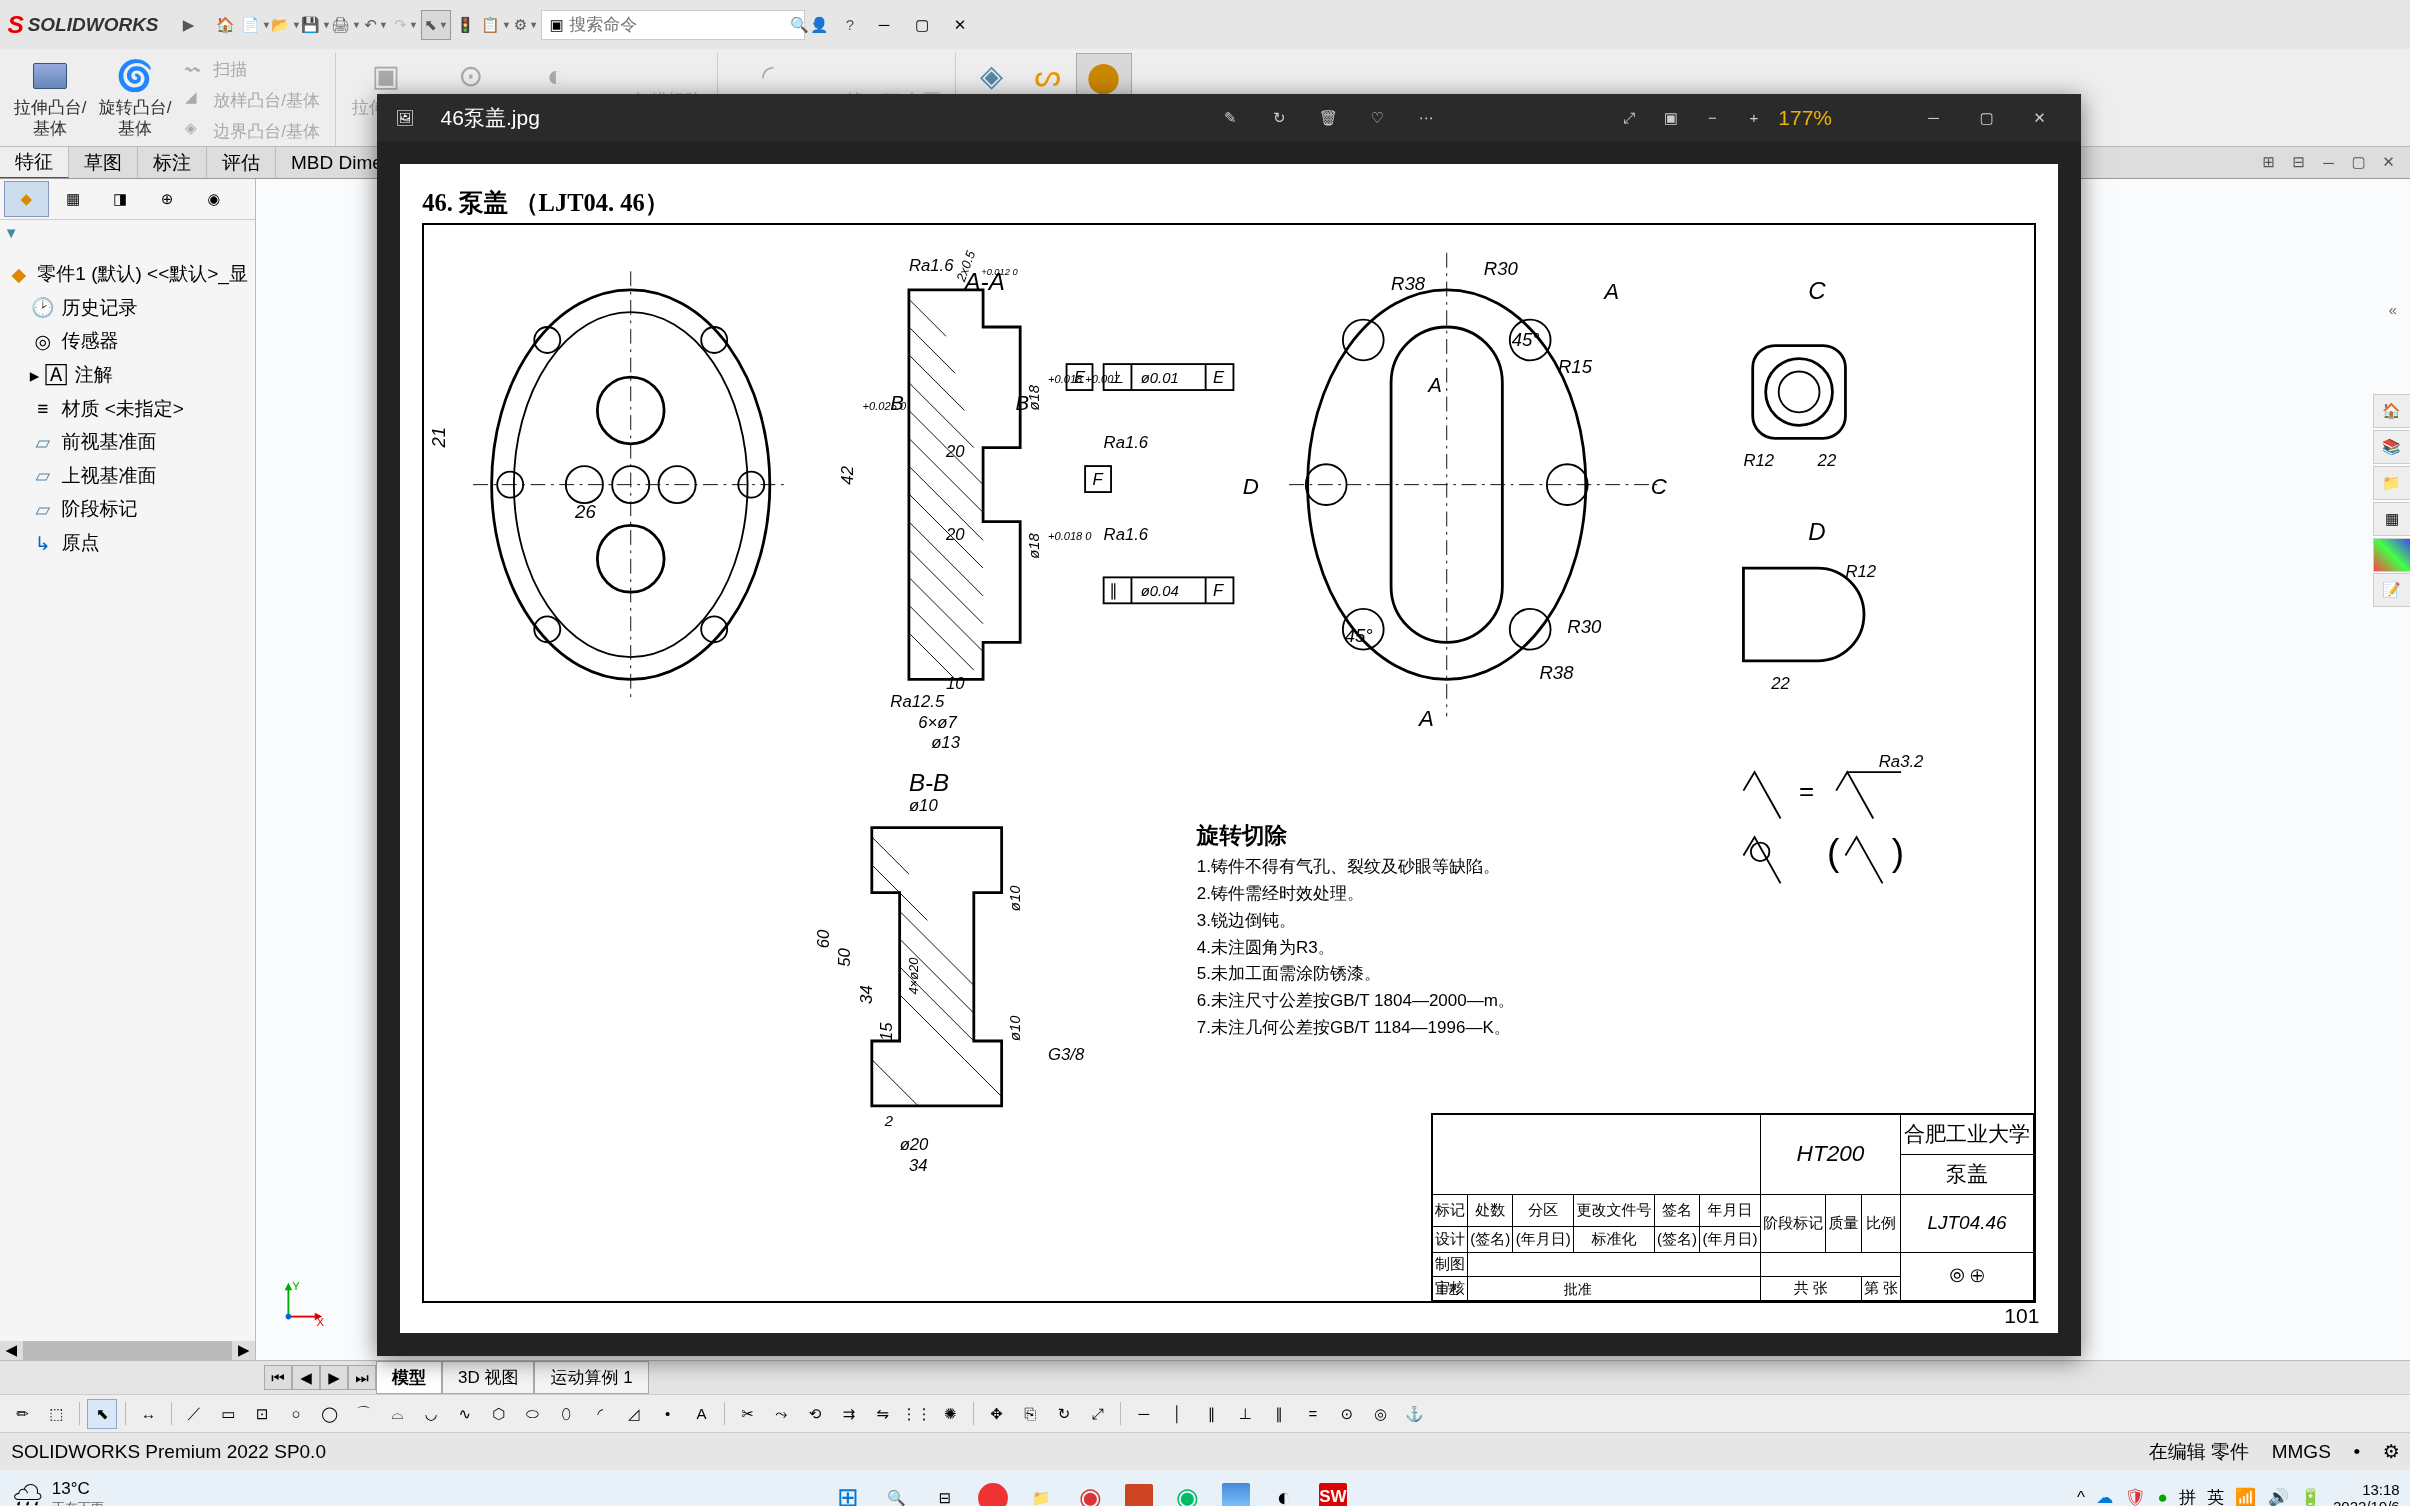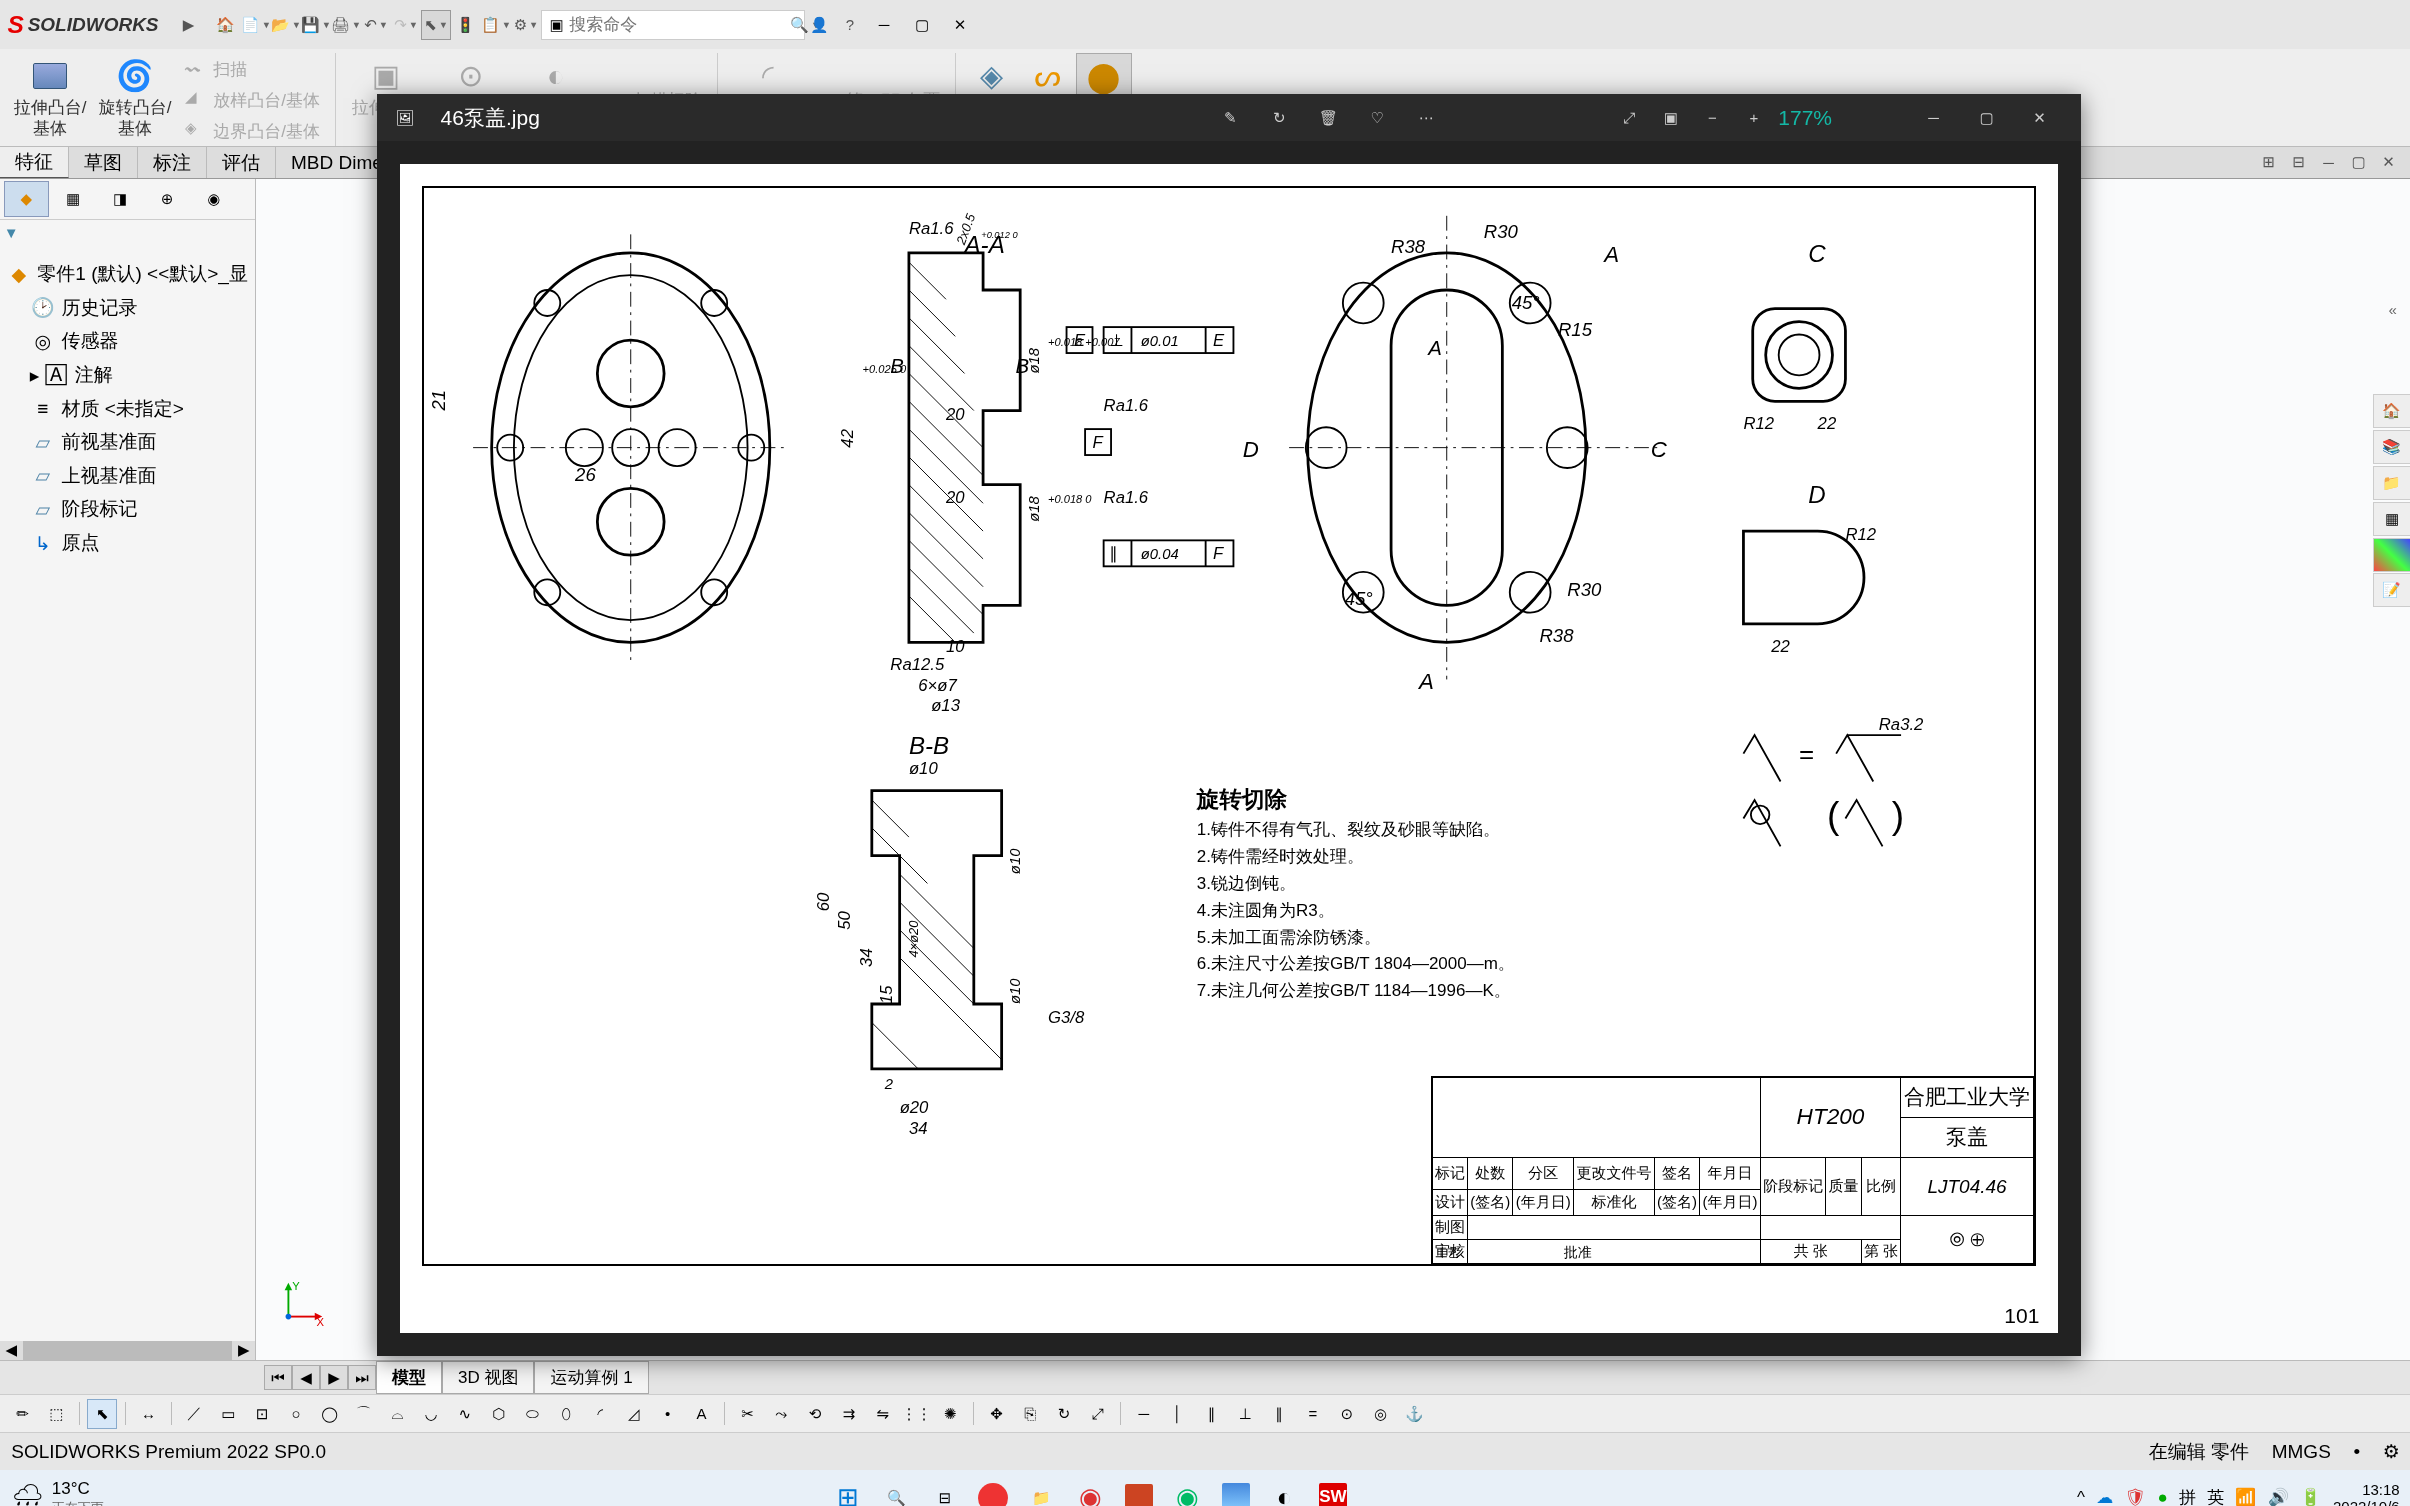--- a/index.html
+++ b/index.html
@@ -63,21 +63,21 @@
     .collapse-toggle { position: absolute; right: 0; top: 122px; width: 22.6px; height: 22.6px; cursor: pointer; color: #666; }
     
     
     .image-viewer { position: absolute; left: 377px; top: 94px; width: 1704px; height: 1262px; background: #222; box-shadow: 0 3.8px 22.6px rgba(0,0,0,0.5); z-index: 50; }
     .iv-titlebar { height: 47px; background: #2a2a2a; display: flex; align-items: center; padding: 0 15px; color: #fff; }
     .iv-app-icon { width: 26px; height: 26px; margin-right: 22.6px; display: flex; align-items: center; justify-content: center; }
     .iv-filename { font-size: 21px; flex: 0 0 auto; margin-right: auto; }
     .iv-toolbar { display: flex; gap: 15px; margin-right: 169px; }
     .iv-tool-btn { width: 34px; height: 34px; display: flex; align-items: center; justify-content: center; cursor: pointer; color: #ccc; }
     .iv-zoom-group { display: flex; align-items: center; gap: 7.5px; margin-right: 75px; }
-    .iv-zoom-label { color: #14b8a6; font-size: 21px; }
+    .iv-zoom-label { color: #eab308; font-size: 21px; }
     .iv-window-controls { display: flex; }
     .iv-win-btn { width: 53px; height: 47px; display: flex; align-items: center; justify-content: center; cursor: pointer; color: #ccc; }
     .iv-content { padding: 22.6px; background: #222; height: calc(100% - 47px); display: flex; align-items: center; justify-content: center; }
     .drawing-page { width: 100%; height: 100%; background: #fff; padding: 22.6px; position: relative; }
     .drawing-border { border: 2.8px solid #000; width: 100%; height: 96%; position: relative; }
     .drawing-title { font-size: 24.5px; font-weight: bold; font-family: "SimSun", serif; margin-bottom: 3.8px; }
     .drawing-views { width: 100%; height: 100%; position: relative; }
     .tech-text { position: absolute; left: 48%; top: 55%; font-size: 17px; font-family: "KaiTi", serif; }
     .tech-text div { margin: 3.8px 0; }
     .titleblock { position: absolute; right: 0; bottom: 0; width: 603px; height: 188px; border-top: 1.9px solid #000; border-left: 1.9px solid #000; }
@@ -466,20 +466,21 @@
       <div class="iv-zoom-label">177%</div>
     </div>
     <div class="iv-window-controls">
       <div class="iv-win-btn">─</div>
       <div class="iv-win-btn">▢</div>
       <div class="iv-win-btn close">✕</div>
     </div>
   </div>
   <div class="iv-content">
     <div class="drawing-page">
+      <div class="drawing-title">46. 泵盖 （LJT04. 46）</div>
       <div class="drawing-border">
         <svg class="drawing-views" viewBox="0 0 1690 1160">
 
           <g transform="translate(200,280)">
             <ellipse cx="0" cy="0" rx="150" ry="210" fill="none" stroke="#000" stroke-width="3"></ellipse>
             <ellipse cx="0" cy="0" rx="126" ry="186" fill="none" stroke="#000" stroke-width="2"></ellipse>
             <circle cx="0" cy="-80" r="36" fill="none" stroke="#000" stroke-width="3"></circle>
             <circle cx="0" cy="80" r="36" fill="none" stroke="#000" stroke-width="3"></circle>
             <circle cx="-50" cy="0" r="20" fill="none" stroke="#000" stroke-width="2"></circle>
             <circle cx="50" cy="0" r="20" fill="none" stroke="#000" stroke-width="2"></circle>

